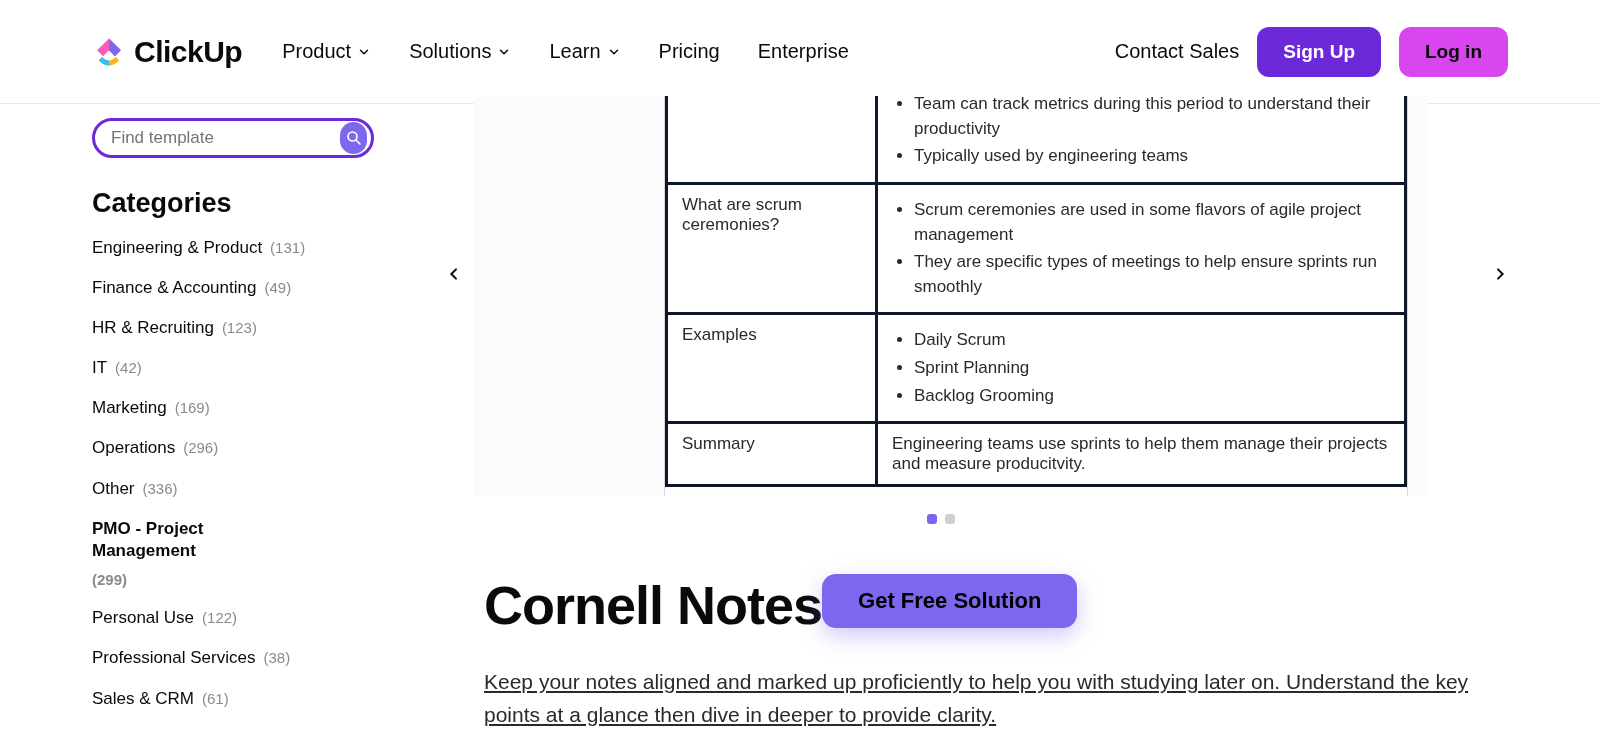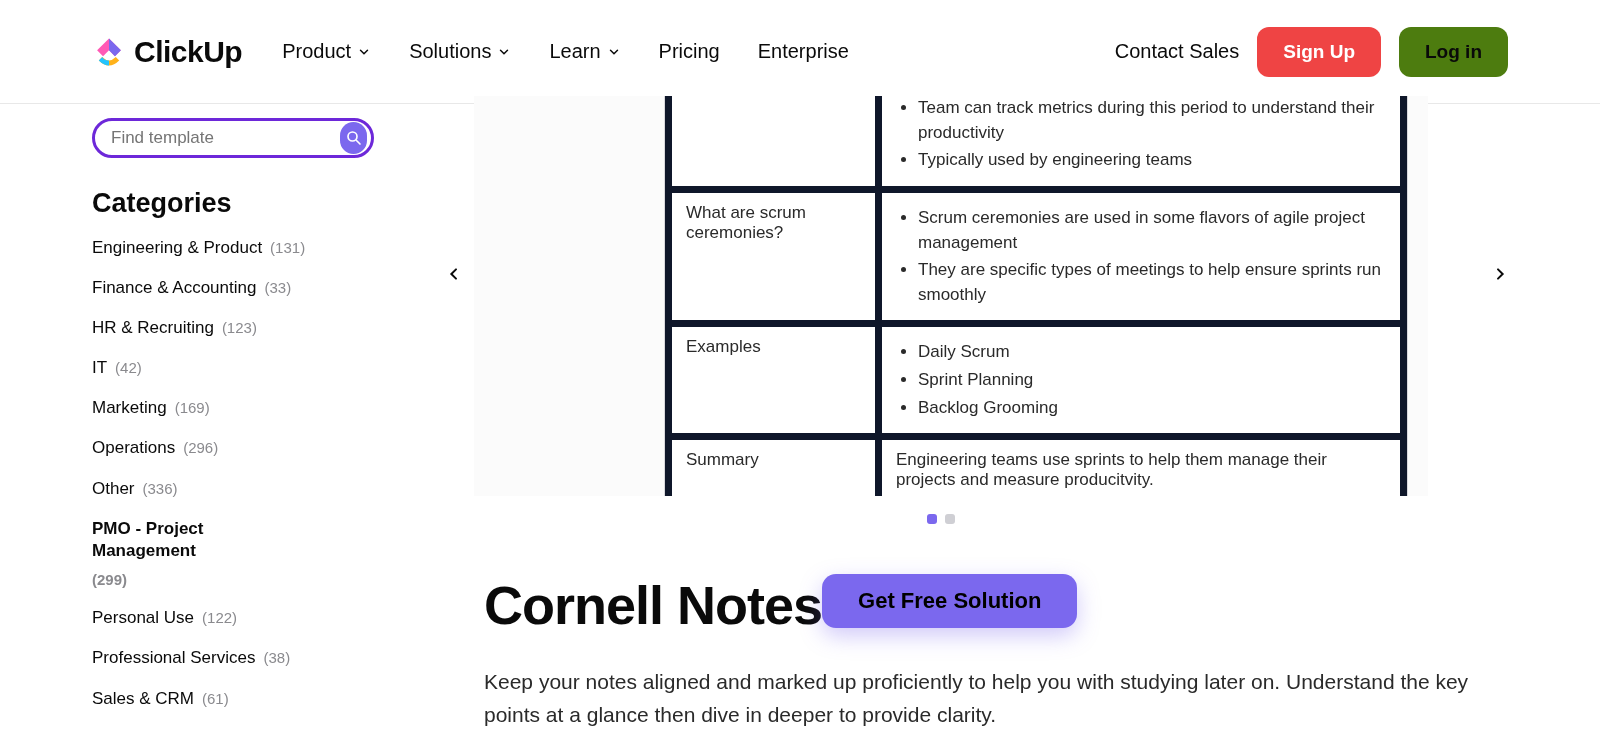--- a/index.html
+++ b/index.html
@@ -11,22 +11,22 @@
   }
   .logo { display:flex; align-items:center; gap:8px; font-weight:900; font-size:30px; letter-spacing:-0.5px; }
   .logo svg { width:34px; height:34px; }
   .nav { display:flex; gap:38px; margin-left:40px; }
   .nav-item { display:flex; align-items:center; gap:6px; font-size:20px; font-weight:500; cursor:pointer; }
   .nav-item .chev { width:14px; height:14px; }
   .topbar-spacer { flex:1; }
   .top-actions { display:flex; align-items:center; gap:18px; }
   .contact-link { font-size:20px; font-weight:500; cursor:pointer; }
   .btn { border:none; border-radius:12px; padding:14px 26px; font-size:19px; font-weight:700; cursor:pointer; }
-  .btn-primary { background:#ef4444; color:#fff; }
-  .btn-ghost { background:#4d7c0f; color:#0a0a0a; }
+  .btn-primary { background:#6d28d9; color:#fff; }
+  .btn-ghost { background:#d946ef; color:#0a0a0a; }
   
   .page { display:flex; padding:0 92px; }
   aside.sidebar { width:282px; flex:0 0 282px; padding-top:14px; }
   .search-wrap {
     display:flex; align-items:center; gap:8px;
     border:3px solid #6d28d9; border-radius:26px; padding:4px 4px 4px 16px;
     height:40px;
   }
   .search-wrap input { flex:1; border:none; outline:none; font-size:17px; color:#6b6b6b; background:transparent; }
   .search-btn { width:54px; height:32px; border:none; border-radius:18px; background:#7b68ee; display:flex; align-items:center; justify-content:center; cursor:pointer; }
@@ -51,39 +51,39 @@
     margin:0 80px 0 100px; height:400px; overflow:hidden;
     background:#fbfbfb; position:relative;
   }
   
   .doc {
     position:absolute; left:190px; right:20px; top:-20px;
     background:#fff; border:1px solid #d9d9dd; border-top:none;
     font-family: Arial, sans-serif; font-size:17px; color:#2a2a2a;
   }
   table.notes { width:100%; border-collapse:collapse; }
-  table.notes td { border:7px solid #0f172a; padding:10px 14px; vertical-align:top; }
+  table.notes td { border:3px solid #0f172a; padding:10px 14px; vertical-align:top; }
   table.notes td.key { width:210px; }
   ul.bul { list-style:disc; padding-left:22px; }
   ul.bul li { margin:3px 0; line-height:1.45; }
   .subhead { font-weight:700; padding:18px 0 8px 22px; }
 
   .dots { display:flex; gap:8px; justify-content:center; margin-top:18px; }
   .dot { width:10px; height:10px; border-radius:3px; background:#cfcfd4; }
   .dot.active { background:#7b68ee; }
 
   
   .title-row { display:flex; align-items:flex-start; justify-content:flex-start; margin:50px 0 30px 110px; }
   .page-title { font-size:54px; font-weight:900; letter-spacing:-1px; }
   .cta {
     background:#7b68ee; color:#000000; border:none; border-radius:14px;
     padding:14px 36px; font-size:22px; font-weight:800; cursor:pointer;
     box-shadow:0 8px 22px rgba(123,104,238,0.35);
   }
-  .desc { margin:16px 0 0 110px; font-size:21px; line-height:1.55; color:#2a2a2a; max-width:1080px; }
+  .desc { margin:16px 0 0 110px; font-size:21px; line-height:1.55; color:#2a2a2a; max-width:1080px;text-decoration:underline; }
 </style>
 </head>
 <body>
 
 <header class="topbar">
   <div class="logo">
     <svg viewBox="0 0 40 40">
       <path d="M20 4 L34 18 L27 25 L20 18 L13 25 L6 18 Z" fill="#ff5ab5"></path>
       <path d="M20 4 L34 18 L27 25 L20 18 Z" fill="#7b68ee"></path>
       <path d="M8 30 Q20 42 32 30 L28 26 Q20 34 12 26 Z" fill="#ffb21a"></path>
@@ -143,21 +143,21 @@
 
     <h2 class="cat-title">Categories</h2>
 
     <ul class="cat-list">
       <li class="cat-item">
         <span class="label">Engineering &amp; Product</span>
         <span class="count">(131)</span>
       </li>
       <li class="cat-item">
         <span class="label">Finance &amp; Accounting</span>
-        <span class="count">(33)</span>
+        <span class="count">(49)</span>
       </li>
       <li class="cat-item">
         <span class="label">HR &amp; Recruiting</span>
         <span class="count">(123)</span>
       </li>
       <li class="cat-item">
         <span class="label">IT</span>
         <span class="count">(42)</span>
       </li>
       <li class="cat-item">

